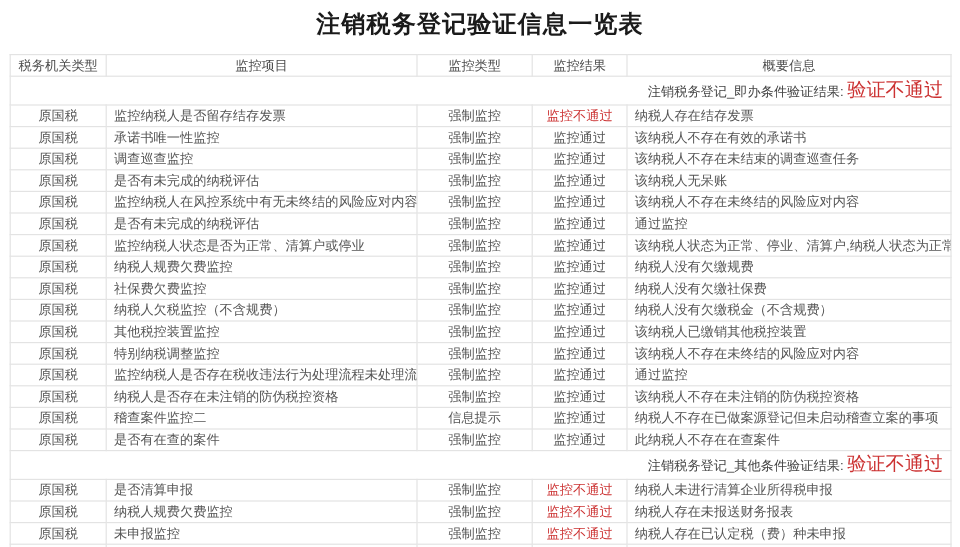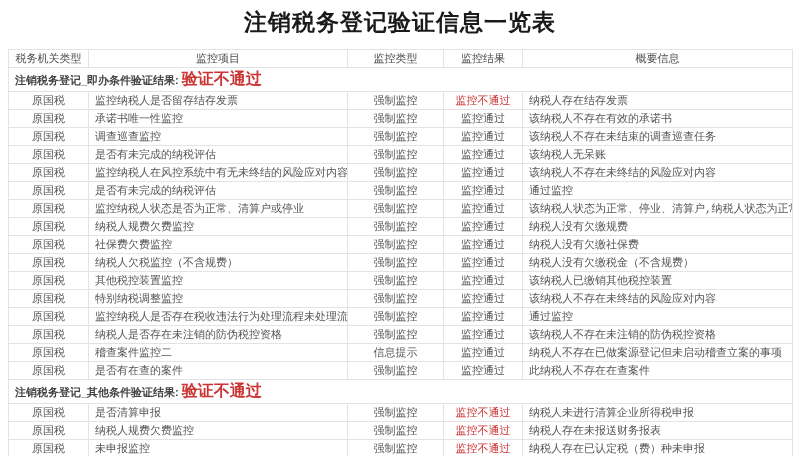--- a/index.html
+++ b/index.html
@@ -5,21 +5,21 @@
   :root{
     --red:#cc3333;
     --text:#555555;
     --border:#e3e3e3;
   }
   *{box-sizing:border-box;margin:0;padding:0;}
   html,body{width:800px;height:456px;overflow:hidden;background:#ffffff;}
   body{font-family:"Liberation Sans",sans-serif;}
   .page-title{
     text-align:center;
-    font-size:23px;
+    font-size:20px;
     font-weight:bold;
     color:#1a1a1a;
     letter-spacing:1px;
     padding-top:7px;
     font-family:"Liberation Serif",serif;
   }
   table.verification{
     width:784px;
     margin:11px 8px 0 8px;
     border-collapse:collapse;
@@ -36,35 +36,34 @@
     color:var(--text);
     font-weight:normal;
     vertical-align:middle;
     padding:0 6px;
     overflow:hidden;
     white-space:nowrap;
   }
   thead th{height:18px;text-align:center;color:#4c4c4c;}
   tr.section-row td{
     height:24px;
-    text-align:left;
+    text-align:right;
     border-left:1px solid var(--border);
     border-right:1px solid var(--border);
-    font-weight:bold;
   }
   .section-label{font-size:11px;color:#444;}
   .section-result{
     font-size:16px;
     color:var(--red);
     font-family:"Liberation Serif",serif;
     margin-left:3px;
   }
   tr.data-row td{height:18px;}
   td.c0,td.c2,td.c3{text-align:center;}
-  td.c1,td.c4{text-align:left;font-family:Liberation Mono, monospace;}
+  td.c1,td.c4{text-align:left;}
   td.fail{color:var(--red);cursor:pointer;}
   tr.partial-row td{height:18px;border-bottom:none;}
 </style>
 </head>
 <body>
 
 <div class="page">
   <h1 class="page-title">注销税务登记验证信息一览表</h1>
 
   <table class="verification">

